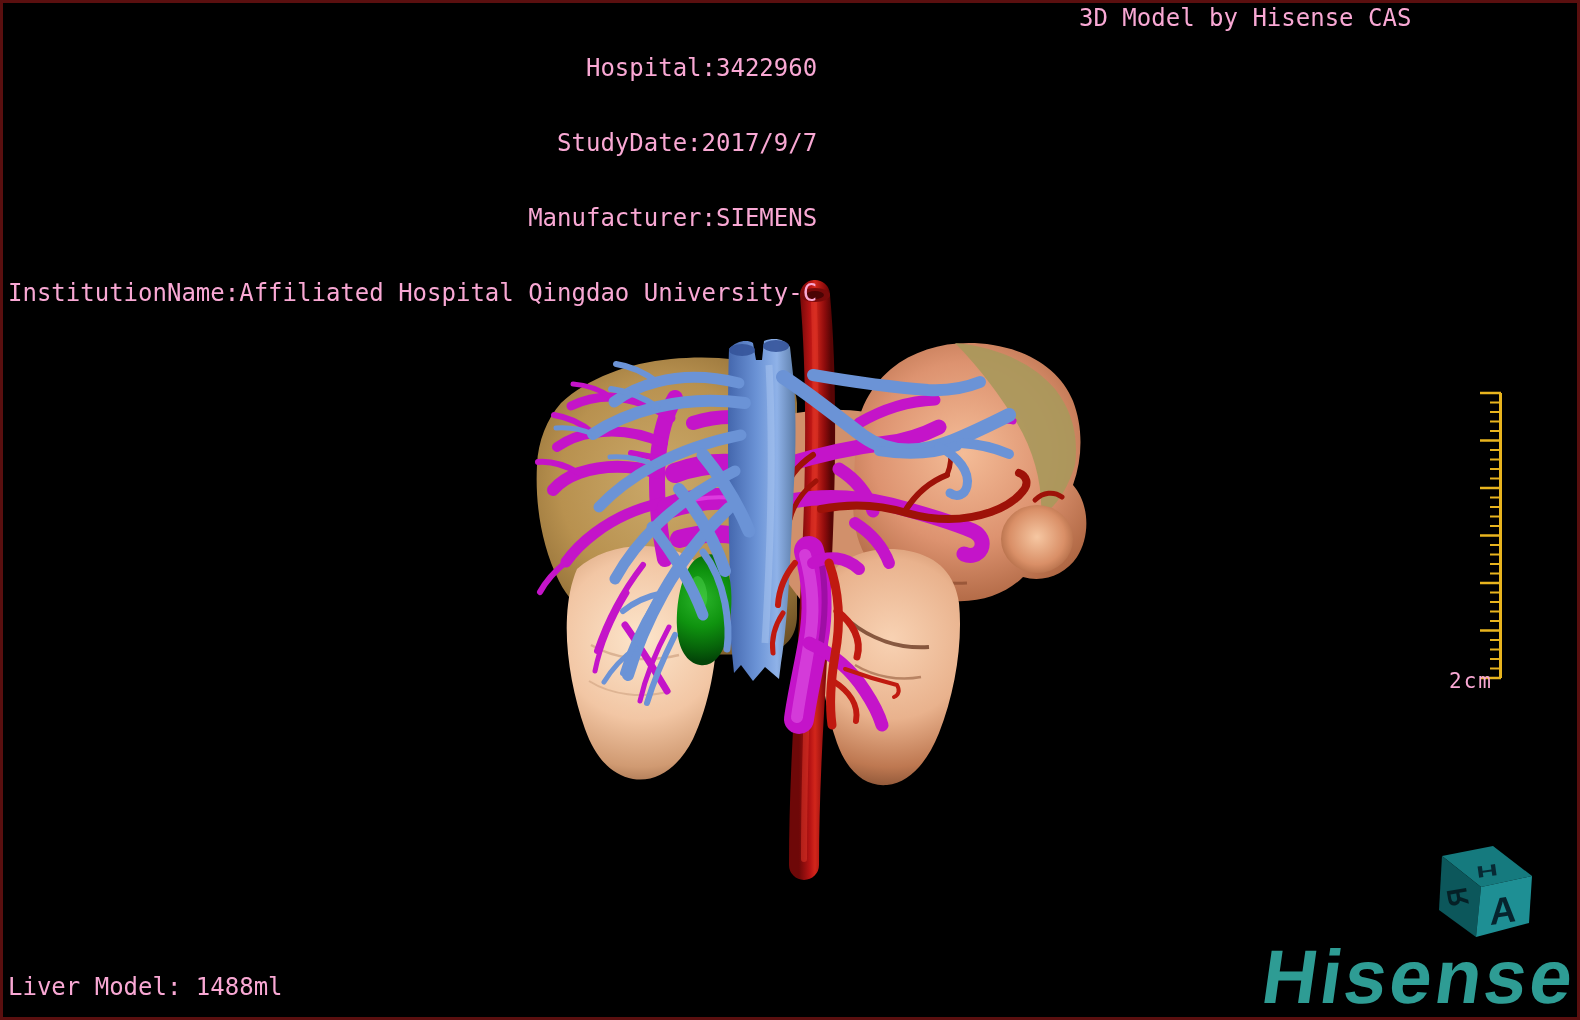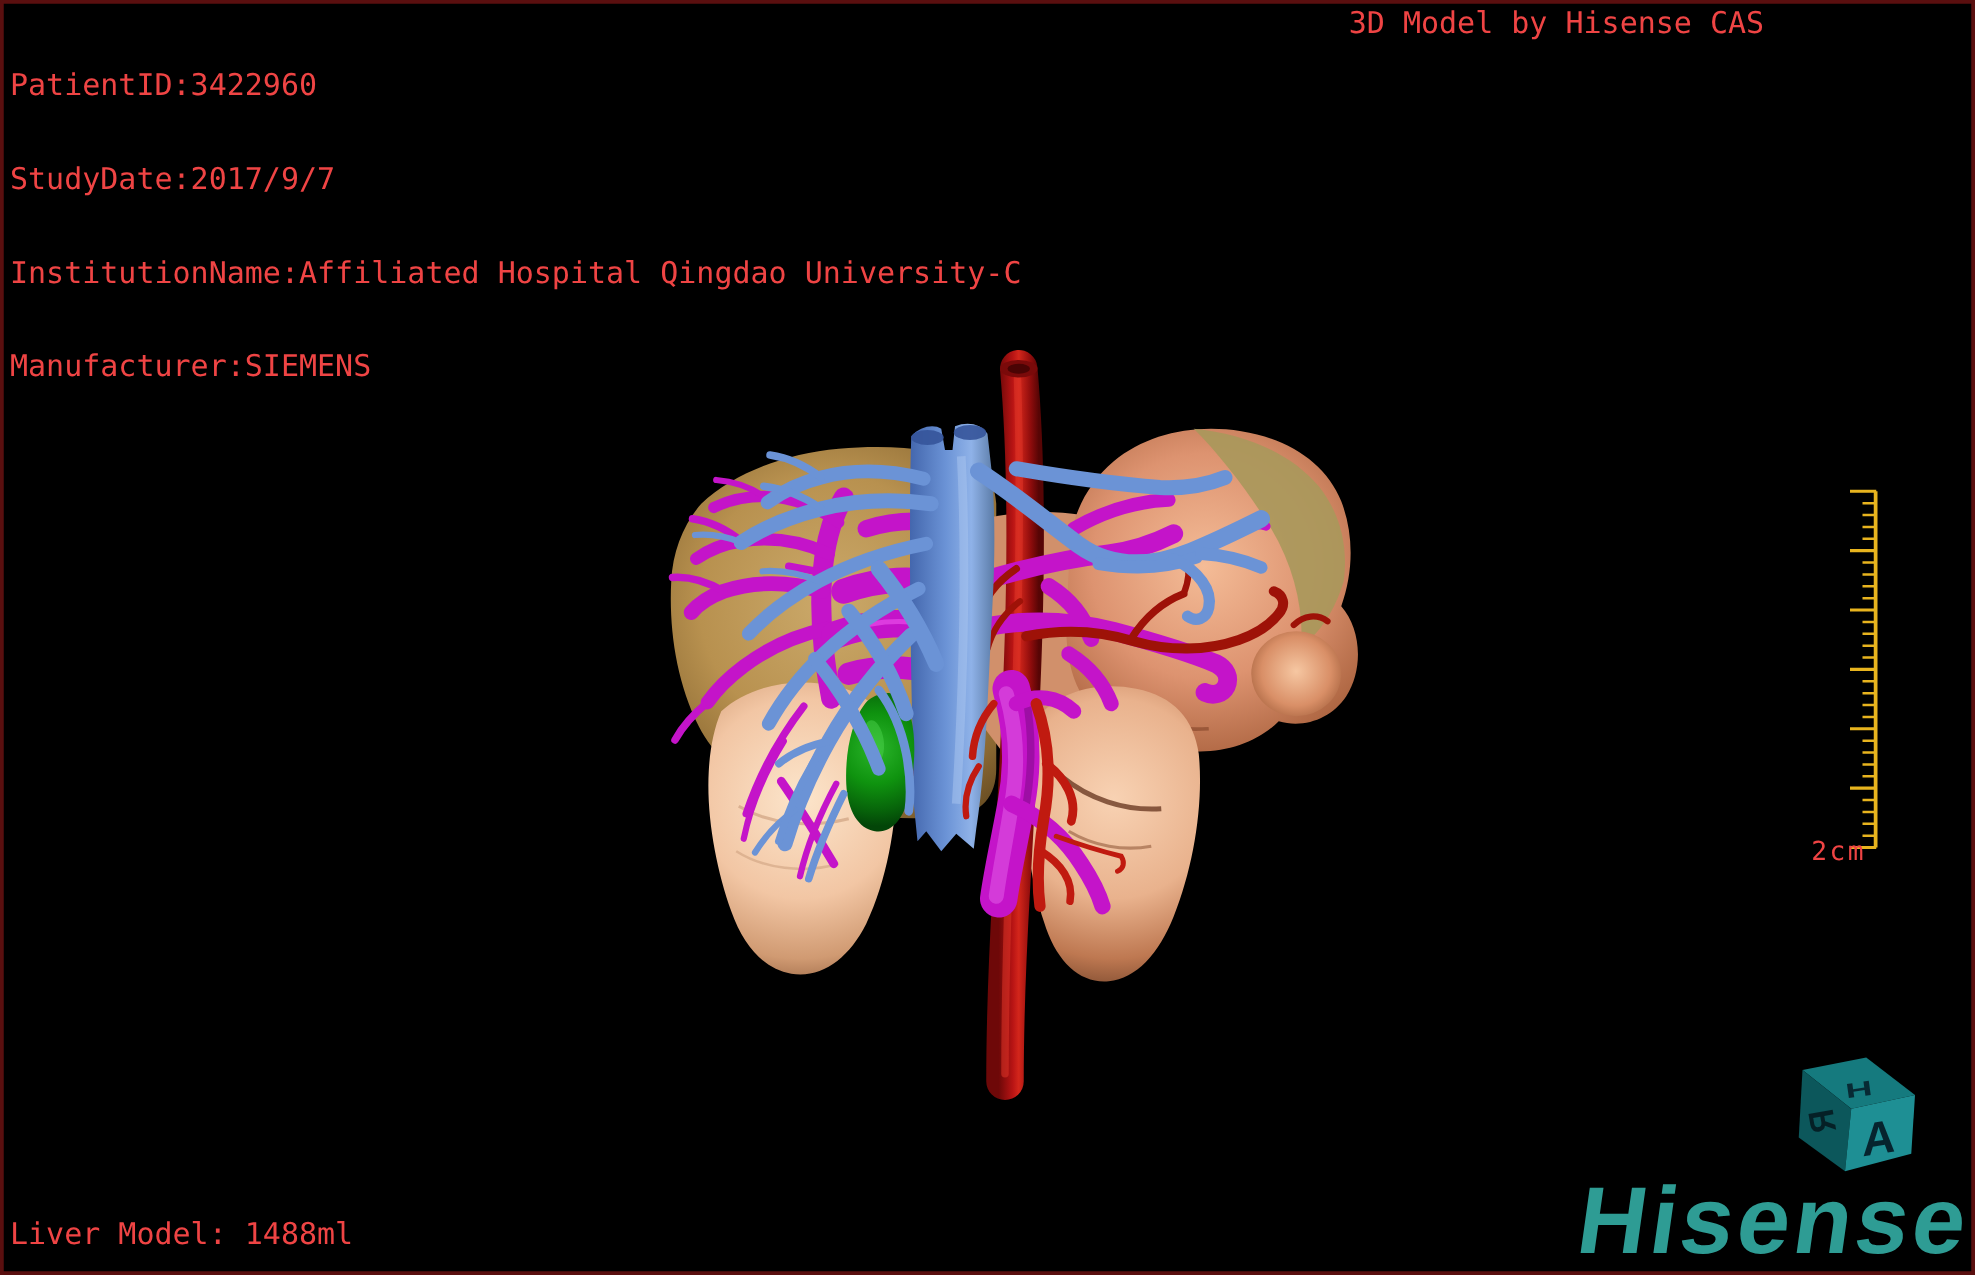--- a/index.html
+++ b/index.html
@@ -5,21 +5,21 @@
   * { margin:0; padding:0; box-sizing:border-box; }
   html,body { background:#111; }
   .viewport {
     position:relative;
     width:1580px; height:1020px;
     background:#000;
     border:3px solid #5a0f0f;
     overflow:hidden;
     font-family:"DejaVu Sans Mono", monospace;
   }
-  .overlay { position:absolute; color:#ef4444; font-size:24px; line-height:25px; white-space:pre; }
+  .overlay { position:absolute; color:#f9a8d4; font-size:24px; line-height:25px; white-space:pre;text-align:right; }
   .info-block { left:5px; top:3px; }
   .watermark { left:1076px; top:3px; }
   .volume-label { left:5px; top:972px; }
   .scale-label { left:1446px; top:666px; font-size:21px; letter-spacing:2px; }
   .logo {
     position:absolute; right:2px; bottom:2px;
     font-family:"Liberation Sans", sans-serif;
     font-weight:bold; font-size:76px; letter-spacing:3px;
     color:#2E9C94; transform:skewX(-8deg);
     line-height:1;
@@ -244,24 +244,24 @@
       <polygon points="1490,843 1529,873 1478,884 1439,853" fill="#157A7E"></polygon>
       <polygon points="1439,853 1478,884 1473,934 1436,907" fill="#0C575B"></polygon>
       <polygon points="1478,884 1529,873 1526,920 1473,934" fill="#1E8F94"></polygon>
       <text transform="translate(1484,868) rotate(172) scale(1,0.55)" font-size="30" fill="#072A34" dominant-baseline="central">H</text>
       <text transform="translate(1455,894) rotate(-100) scale(-0.85,0.95)" font-size="30" fill="#052026" dominant-baseline="central">R</text>
       <text transform="translate(1500,907) rotate(-9) skewX(-8)" font-size="37" fill="#06242E" dominant-baseline="central">A</text>
     </g>
   </svg>
 
   <div class="overlay info-block">
-    <div>PatientID:3422960</div>
+    <div>Hospital:3422960</div>
     <div>StudyDate:2017/9/7</div>
+    <div>Manufacturer:SIEMENS</div>
     <div>InstitutionName:Affiliated Hospital Qingdao University-C</div>
-    <div>Manufacturer:SIEMENS</div>
   </div>
 
   <div class="overlay watermark">3D Model by Hisense CAS</div>
 
   <div class="overlay volume-label">Liver Model: 1488ml</div>
 
   <div class="overlay scale-label">2cm</div>
 
   <div class="logo">Hisense</div>
 

